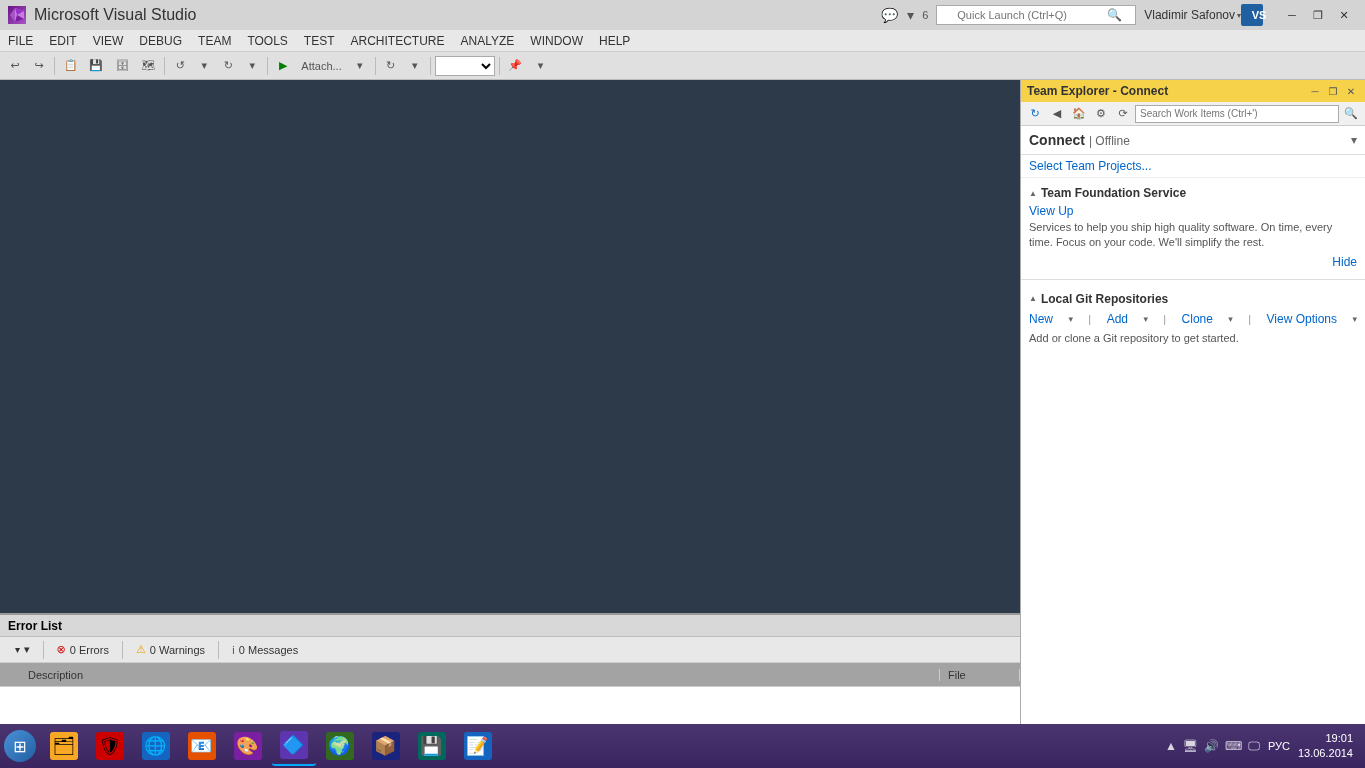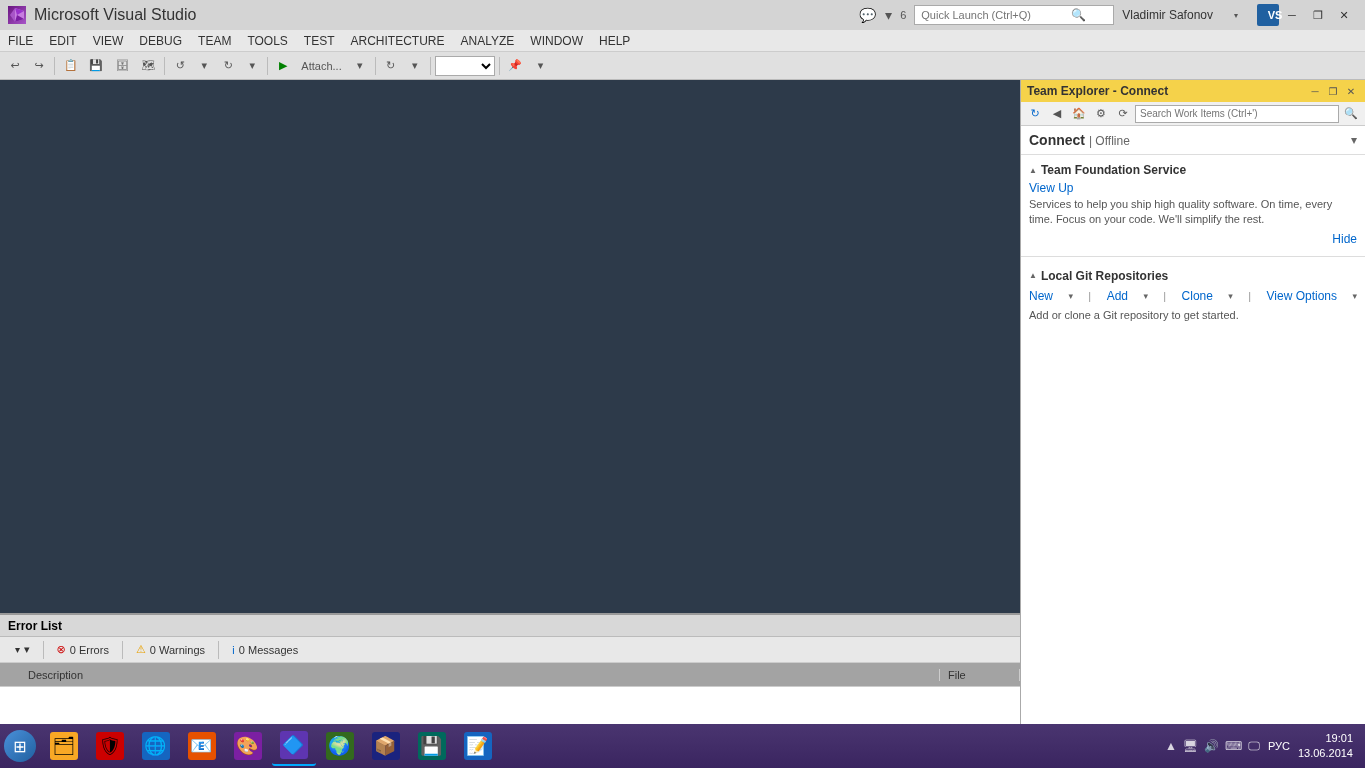--- a/index.html
+++ b/index.html
@@ -33,21 +33,21 @@
       font-size: 11px; cursor: pointer; color: #333;
       display: flex; align-items: center; justify-content: center;
     }
     .title-bar-search {
       display: flex; align-items: center;
       background: white; border: 1px solid #aaa;
       padding: 2px 6px; width: 200px;
       margin-right: 8px;
     }
     .title-bar-search input {
-      border: none; outline: none; font-size: 11px; width: 170px; color: #888;
+      border: none; outline: none; font-size: 11px; width: 170px; color: #888; margin-left: 14px;
     }
     .notification-area {
       display: flex; align-items: center; gap: 8px; margin-right: 8px;
     }
     .notif-icon { font-size: 14px; color: #555; }
     .notif-badge { font-size: 11px; color: #555; }
 
     
     .menu-bar {
       height: 22px;
@@ -326,21 +326,21 @@
       flex: 1;
       display: flex;
       flex-direction: column;
     }
     .editor-main {
       flex: 1;
       background: #2d3a4a;
     }
 
     .user-profile {
-      display: flex; align-items: center; gap: 19px; margin-right: 0;
+      display: flex; align-items: center; gap: 0; margin-right: 16px;
     }
     .user-name { font-size: 12px; color: #333; }
     .user-avatar {
       width: 22px; height: 22px;
       background: #2060a0;
       color: white; font-size: 11px; font-weight: bold;
       display: flex; align-items: center; justify-content: center;
       border-radius: 2px;
       padding-left: 14px;
     }
@@ -496,20 +496,21 @@
 
         <div class="te-connect-header">
           <span style="font-size:14px; font-weight:bold; color:#333;">
             <span>Connect</span>
             <span style="color:#666; font-weight:normal; font-size:12px;"> | </span>
             <span style="color:#666; font-weight:normal; font-size:12px;">Offline</span>
           </span>
           <span style="color:#666; font-size:12px;">▾</span>
         </div>
 
+        <a class="select-projects-link">Select Team Projects...</a>
 
         <div class="te-section">
           <div class="te-section-header">
             <span class="te-triangle">▲</span>
             <span>Team Foundation Service</span>
           </div>
           <a class="te-link">View Up</a>
           <p class="te-text">Services to help you ship high quality software. On time, every time. Focus on your code. We'll simplify the rest.</p>
           <a class="te-hide-link">Hide</a>
         </div>

